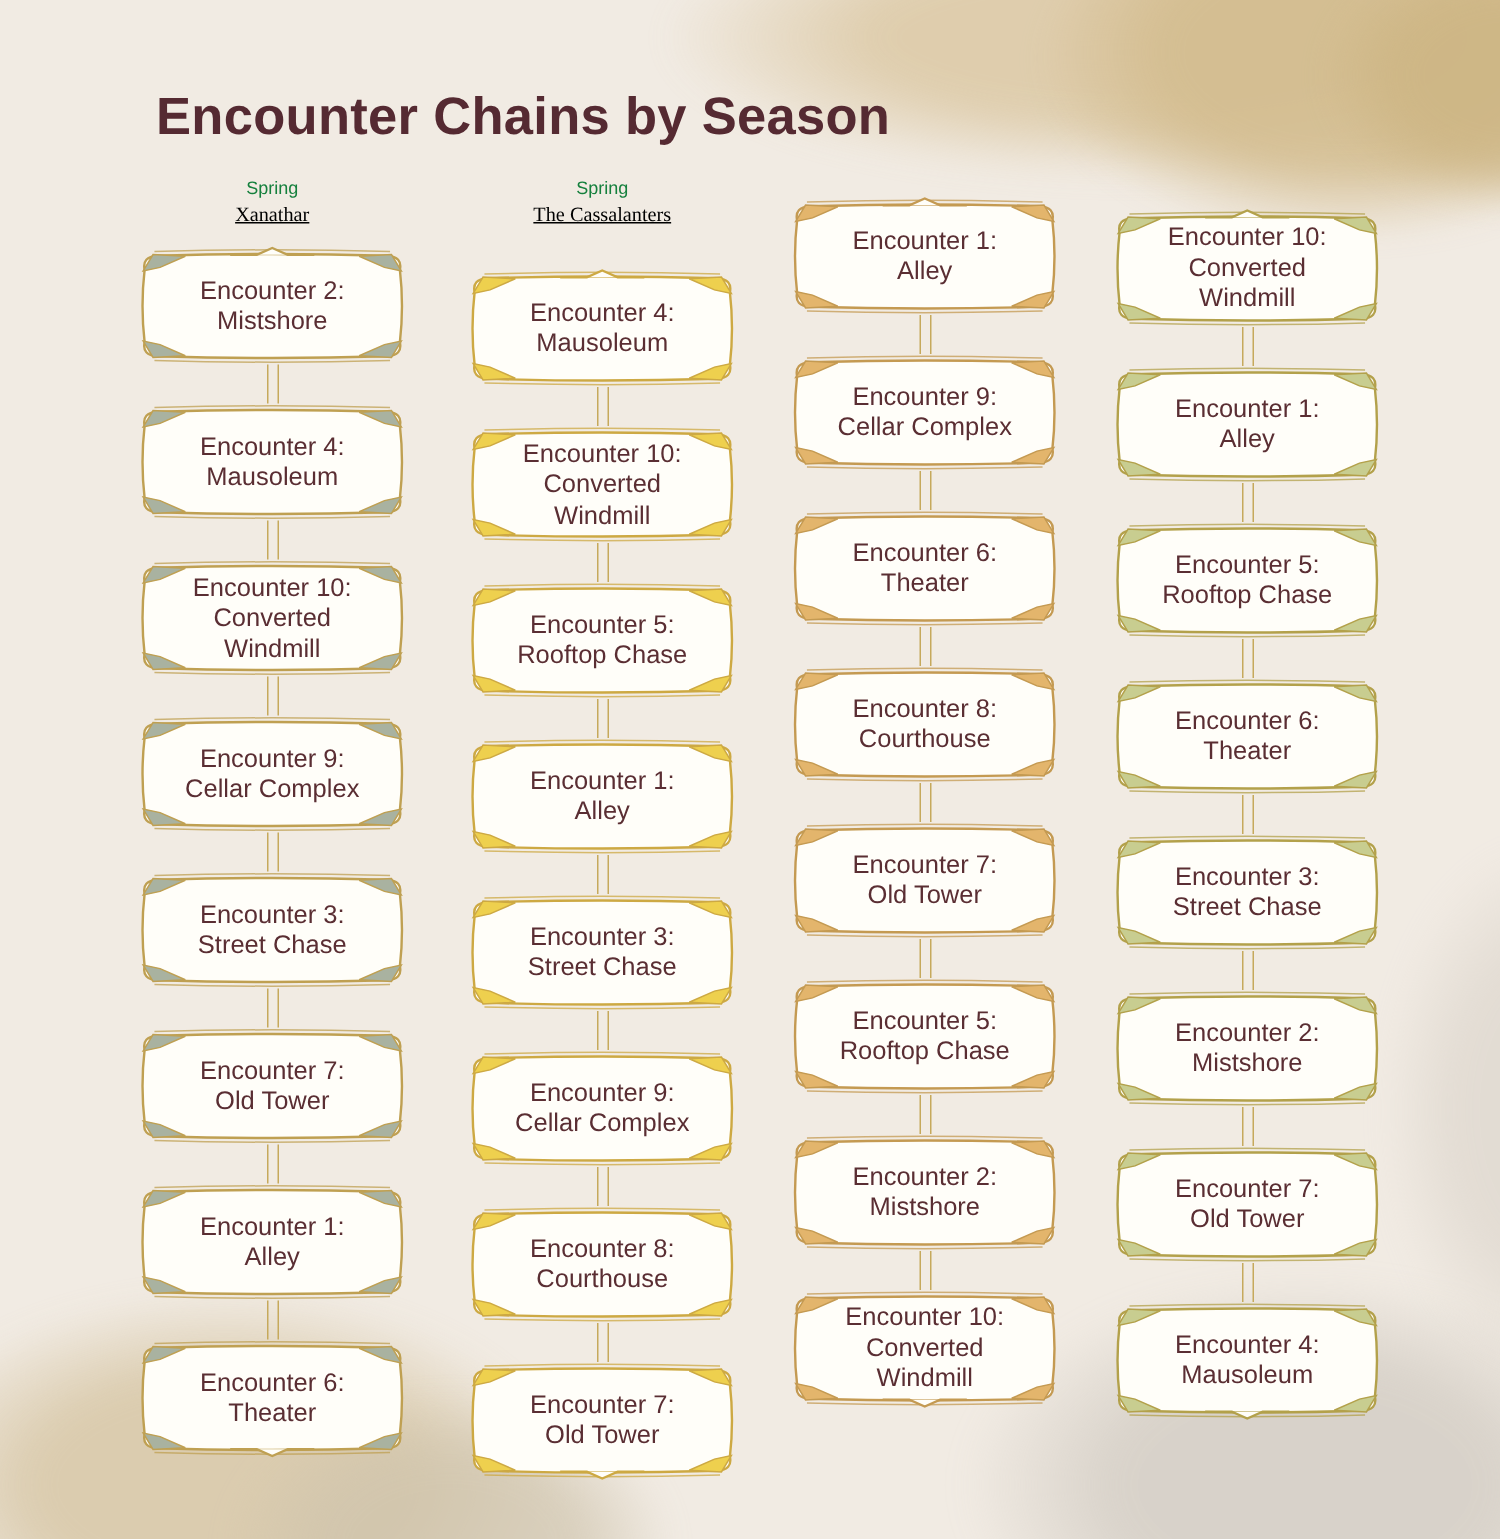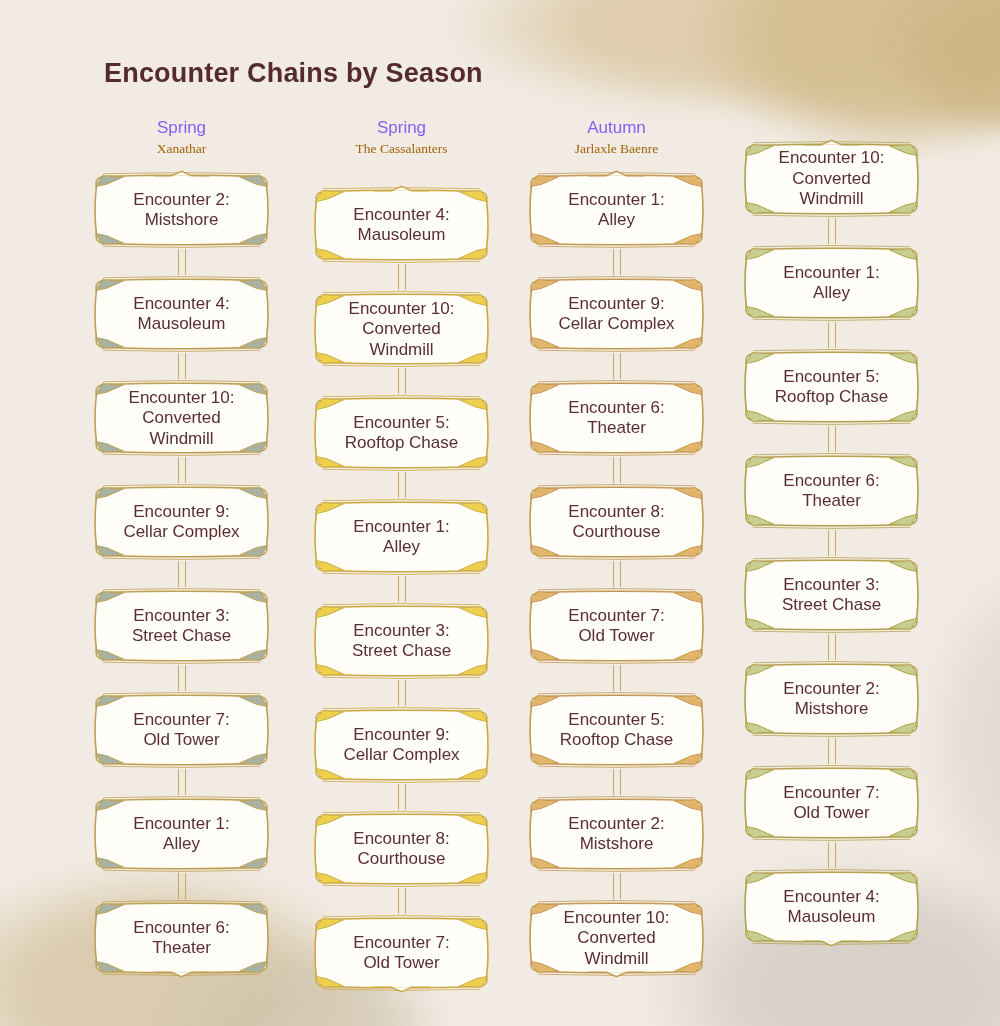--- a/index.html
+++ b/index.html
@@ -30,28 +30,28 @@
     background:radial-gradient(closest-side,#c9c3ba 55%,rgba(201,195,186,0) 100%);
     border-radius:52% 48% 55% 45% / 48% 58% 42% 52%;}
   .wash-r1{left:920px;top:560px;width:220px;height:360px;opacity:.45;
     background:radial-gradient(closest-side,#d2cbc1 55%,rgba(210,203,193,0) 100%);
     border-radius:50% 50% 45% 55% / 55% 45% 55% 45%;}
 
   
   .content{position:absolute;inset:0;z-index:1;}
   .page-title{
     position:absolute;left:104px;top:58px;
-    font-size:27px;font-weight:600;color:#552a32;letter-spacing:.2px;
+    font-size:35px;font-weight:600;color:#552a32;letter-spacing:.2px;
   }
   .diagram{position:absolute;left:88px;top:118px;display:flex;gap:28px;}
   .season-col{width:187px;--frame:#bfa052;--accent:#a9b2a0;}
   .season-col:nth-child(2){margin-left:5px;}
   .col-header{text-align:center;}
-  .season-title{font-size:17px;color:#8b5cf6;line-height:1.2;}
-  .season-leader{font-family:"Liberation Serif", serif;font-size:13.5px;color:#a16207;margin-top:3px;}
+  .season-title{font-size:12px;color:#15803d;line-height:1.2;}
+  .season-leader{font-family:"Liberation Serif", serif;font-size:13.5px;color:#000000;margin-top:3px;text-decoration:underline;}
   .chain{display:flex;flex-direction:column;align-items:stretch;}
   .season-col:nth-child(1) .chain{margin-top:14px;}
   .season-col:nth-child(2) .chain{margin-top:29px;}
   .season-col:nth-child(3) .chain{margin-top:14px;}
   .season-col:nth-child(4) .chain{margin-top:22px;}
   .connector{
     width:6px;height:26px;margin:0 auto;
     border-left:1.5px solid #c6a95c;border-right:1.5px solid #c6a95c;
   }
   .enc-box{position:relative;min-height:78px;display:flex;align-items:center;justify-content:center;}
@@ -350,24 +350,20 @@
       <path class="claw" d="M192,80 L185,94 L162,92.5 L180,83 Z"></path>
       <path class="chev top" d="M70,6.2 L89,6.2 L100,0.5 L111,6.2 L130,6.2"></path>
       <path class="chev bottom" d="M70,93.8 L89,93.8 L100,99.5 L111,93.8 L130,93.8"></path>
     </svg>
     <div class="box-label">Encounter 7:
 Old Tower</div>
   </div>
         </div>
   </div>
       <div class="season-col" style="--frame: #c49a52; --accent: #e3b56c;">
-    <div class="col-header">
-      <div class="season-title">Autumn</div>
-      <div class="season-leader">Jarlaxle Baenre</div>
-    </div>
     <div class="chain">
           <div class="enc-box first">
     <svg class="frame" viewBox="0 0 200 100" preserveAspectRatio="none" aria-hidden="true">
       <path class="echo" d="M16,3.5 Q100,0.5 184,3.5"></path>
       <path class="echo" d="M16,96.5 Q100,99.5 184,96.5"></path>
       <path class="panel" d="M18,7 Q100,4 182,7 Q193,8 191,19 Q194,50 191,81 Q193,92 182,93 Q100,96 18,93 Q7,92 9,81 Q6,50 9,19 Q7,8 18,7 Z"></path>
       <path class="claw" d="M8,20 L15,6 L38,7.5 L20,17 Z"></path>
       <path class="claw" d="M192,20 L185,6 L162,7.5 L180,17 Z"></path>
       <path class="claw" d="M8,80 L15,94 L38,92.5 L20,83 Z"></path>
       <path class="claw" d="M192,80 L185,94 L162,92.5 L180,83 Z"></path>

